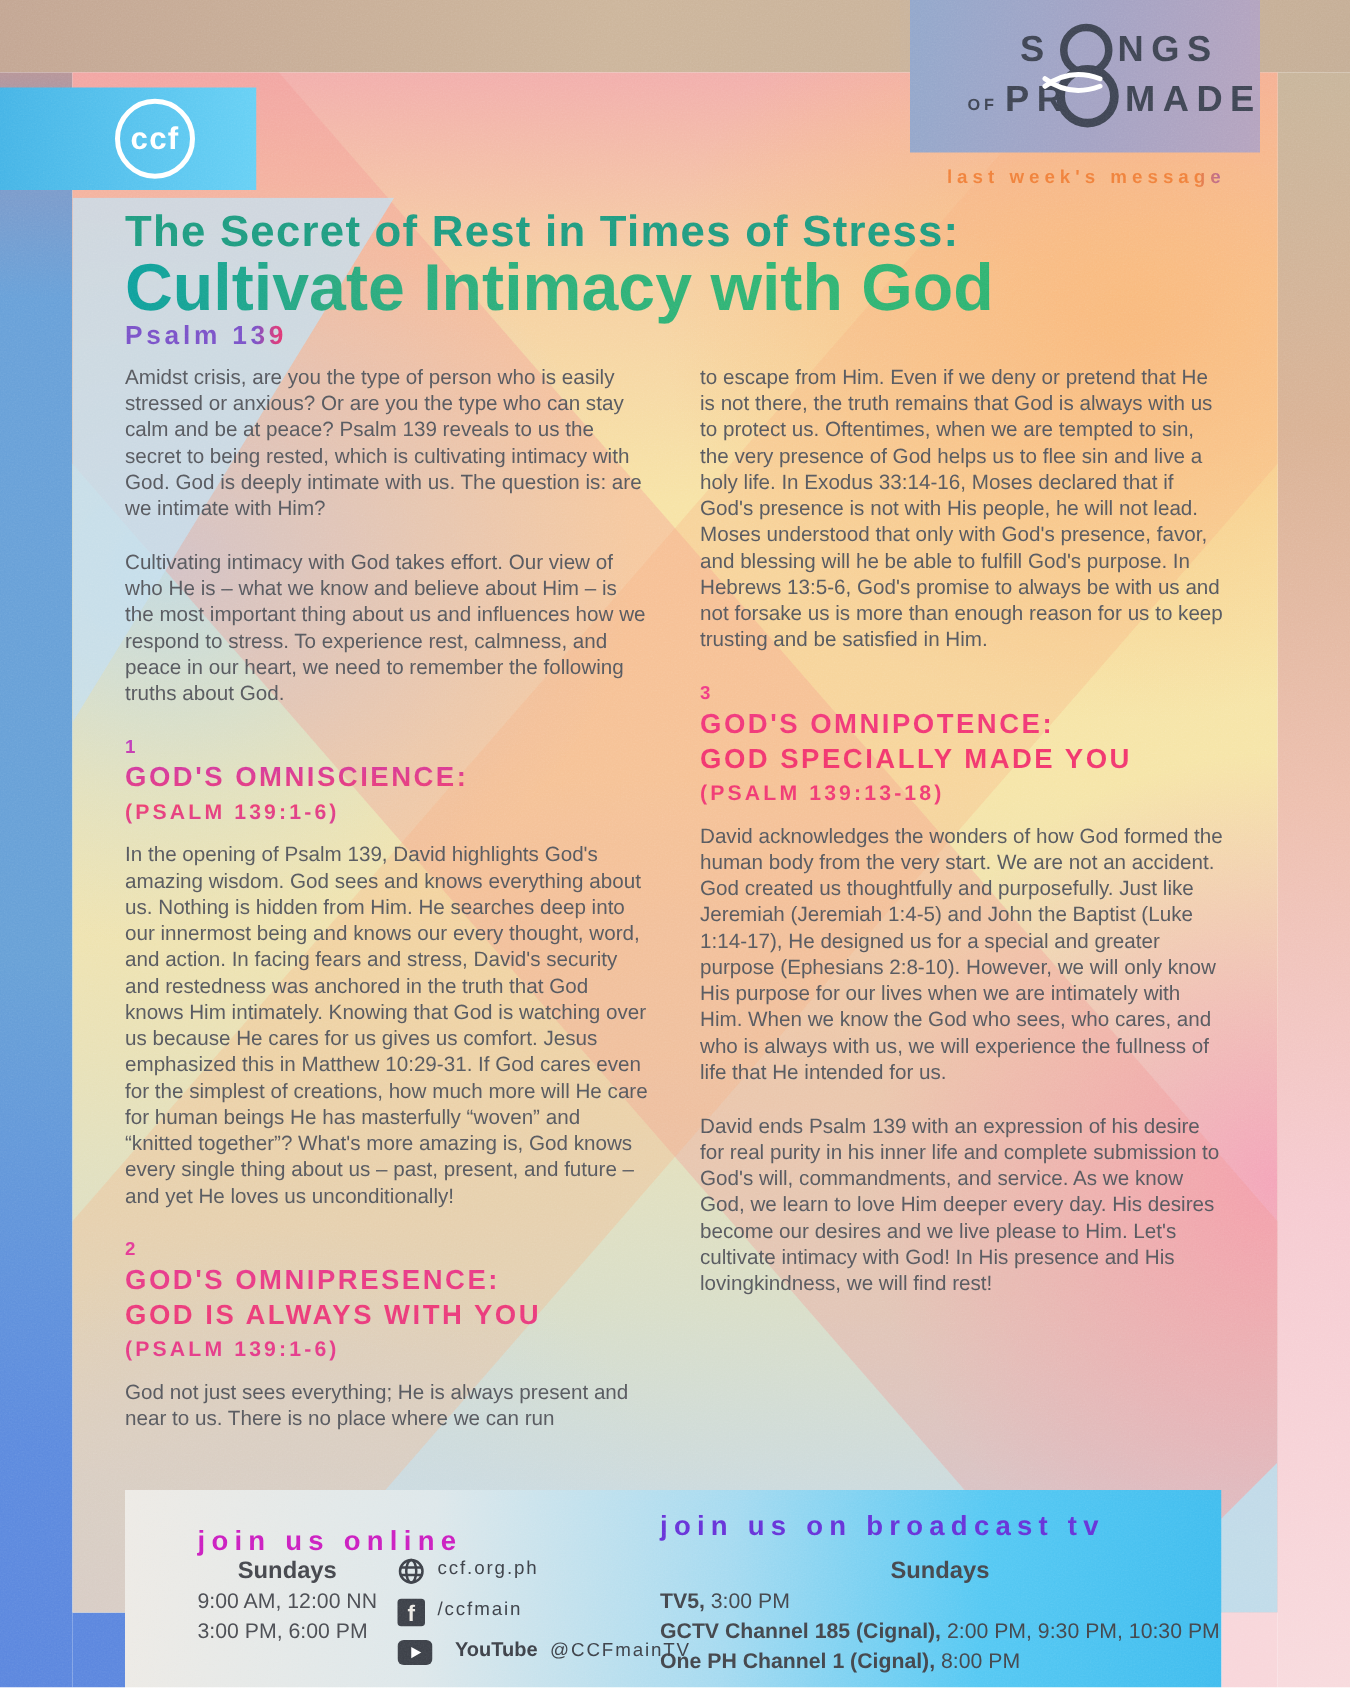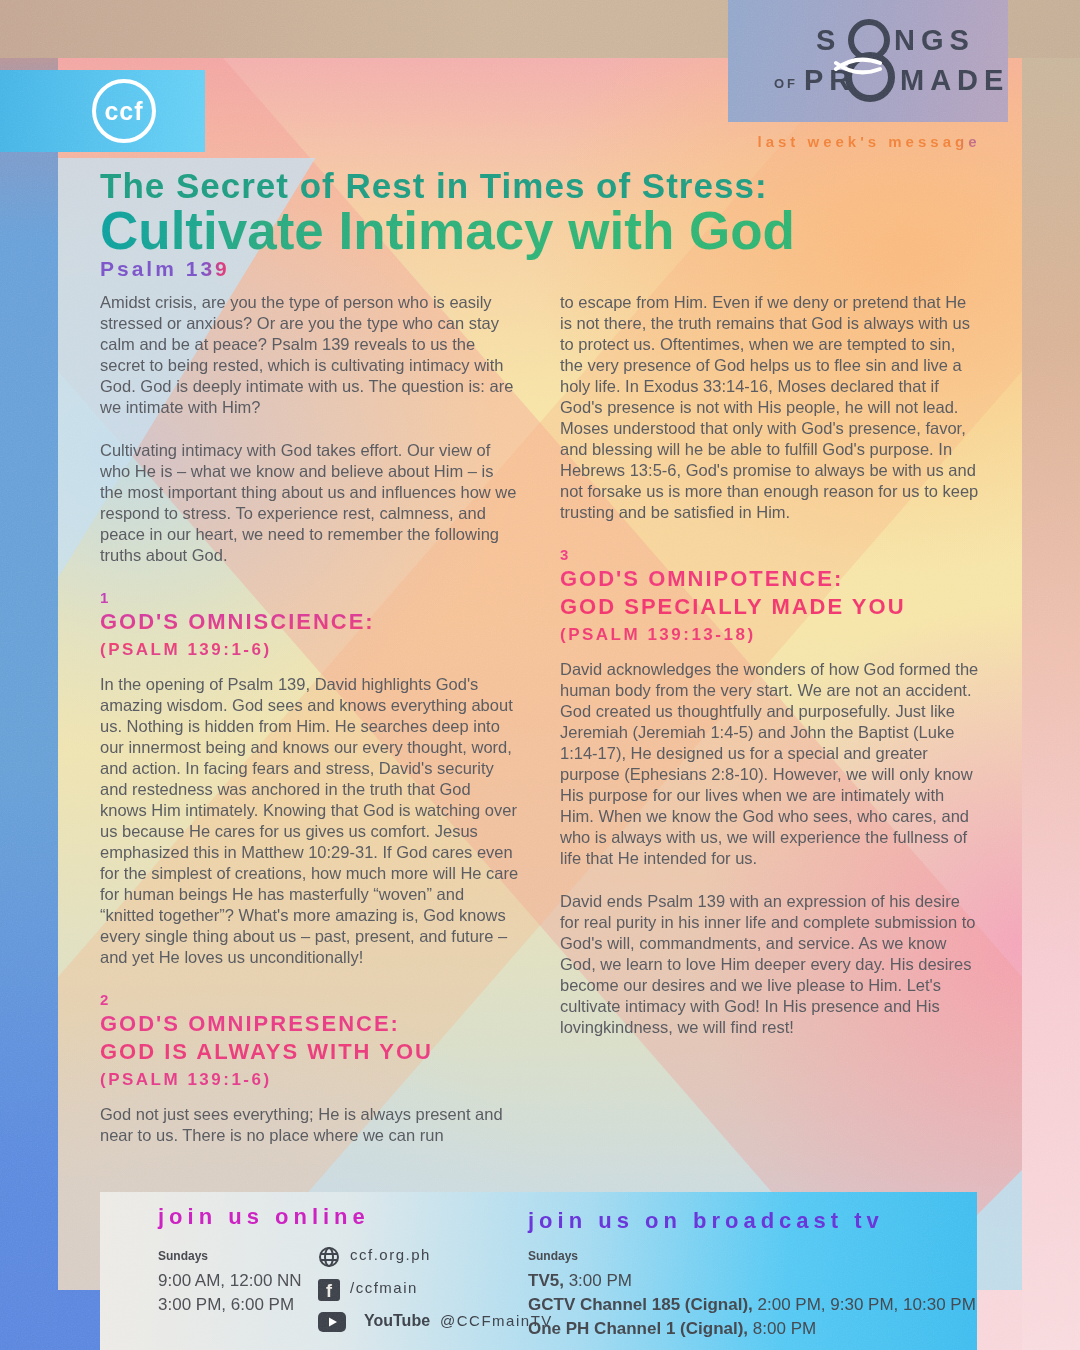--- a/index.html
+++ b/index.html
@@ -87,23 +87,23 @@
   .sec3 .hblock{background-image:linear-gradient(178deg,#f03a88 0%,#f2356c 60%,#ee3f7c 100%);
                 -webkit-background-clip:text;background-clip:text;}
   .h-num{font-weight:bold;font-size:15px;letter-spacing:2px;line-height:20px;}
   .h-line{font-weight:bold;font-size:22px;letter-spacing:2px;line-height:28px;}
   .h-ref{font-weight:bold;font-size:17px;letter-spacing:2.5px;line-height:22px;margin-top:3px;}
 
   
   .footer{position:absolute;left:100px;top:1192px;width:877px;height:158px;z-index:8;
           background:linear-gradient(95deg,#edeae5 0%,#dde7ea 28%,#a5daf0 55%,#55c8f3 78%,#3fbcee 100%);}
   .f-head{position:absolute;font-weight:bold;font-size:22px;letter-spacing:5px;}
-  .f-head.online{left:58px;top:12px;color:#cb1fc0;text-align:right;}
+  .f-head.online{left:58px;top:28px;color:#cb1fc0;text-align:right;}
   .f-head.tv{left:428px;top:16px;color:#6632d8;}
-  .f-day{font-weight:bold;font-size:12px;color:#44464c;line-height:25px;}
+  .f-day{font-weight:bold;font-size:19px;color:#44464c;line-height:25px;text-align:center;}
   .f-times{font-size:17px;color:#4a4c52;line-height:24px;}
   .f-sched{position:absolute;left:58px;top:52px;}
   .f-social{position:absolute;left:218px;top:54px;}
   .social-row{display:flex;align-items:flex-start;margin-bottom:11px;color:#3c4048;}
   .social-row .lbl{font-size:15px;letter-spacing:1.5px;margin-left:10px;}
   .fb-ic{width:22px;height:22px;background:#3c4048;border-radius:3px;color:#edeae5;
          display:flex;align-items:flex-end;justify-content:center;font-weight:bold;font-size:18px;line-height:20px;}
   .yt-word{font-weight:bold;font-size:16px;margin-left:18px;letter-spacing:0;}
   .f-bcast{position:absolute;left:428px;top:52px;}
   .b-row{font-size:17px;color:#42454b;line-height:24px;}

